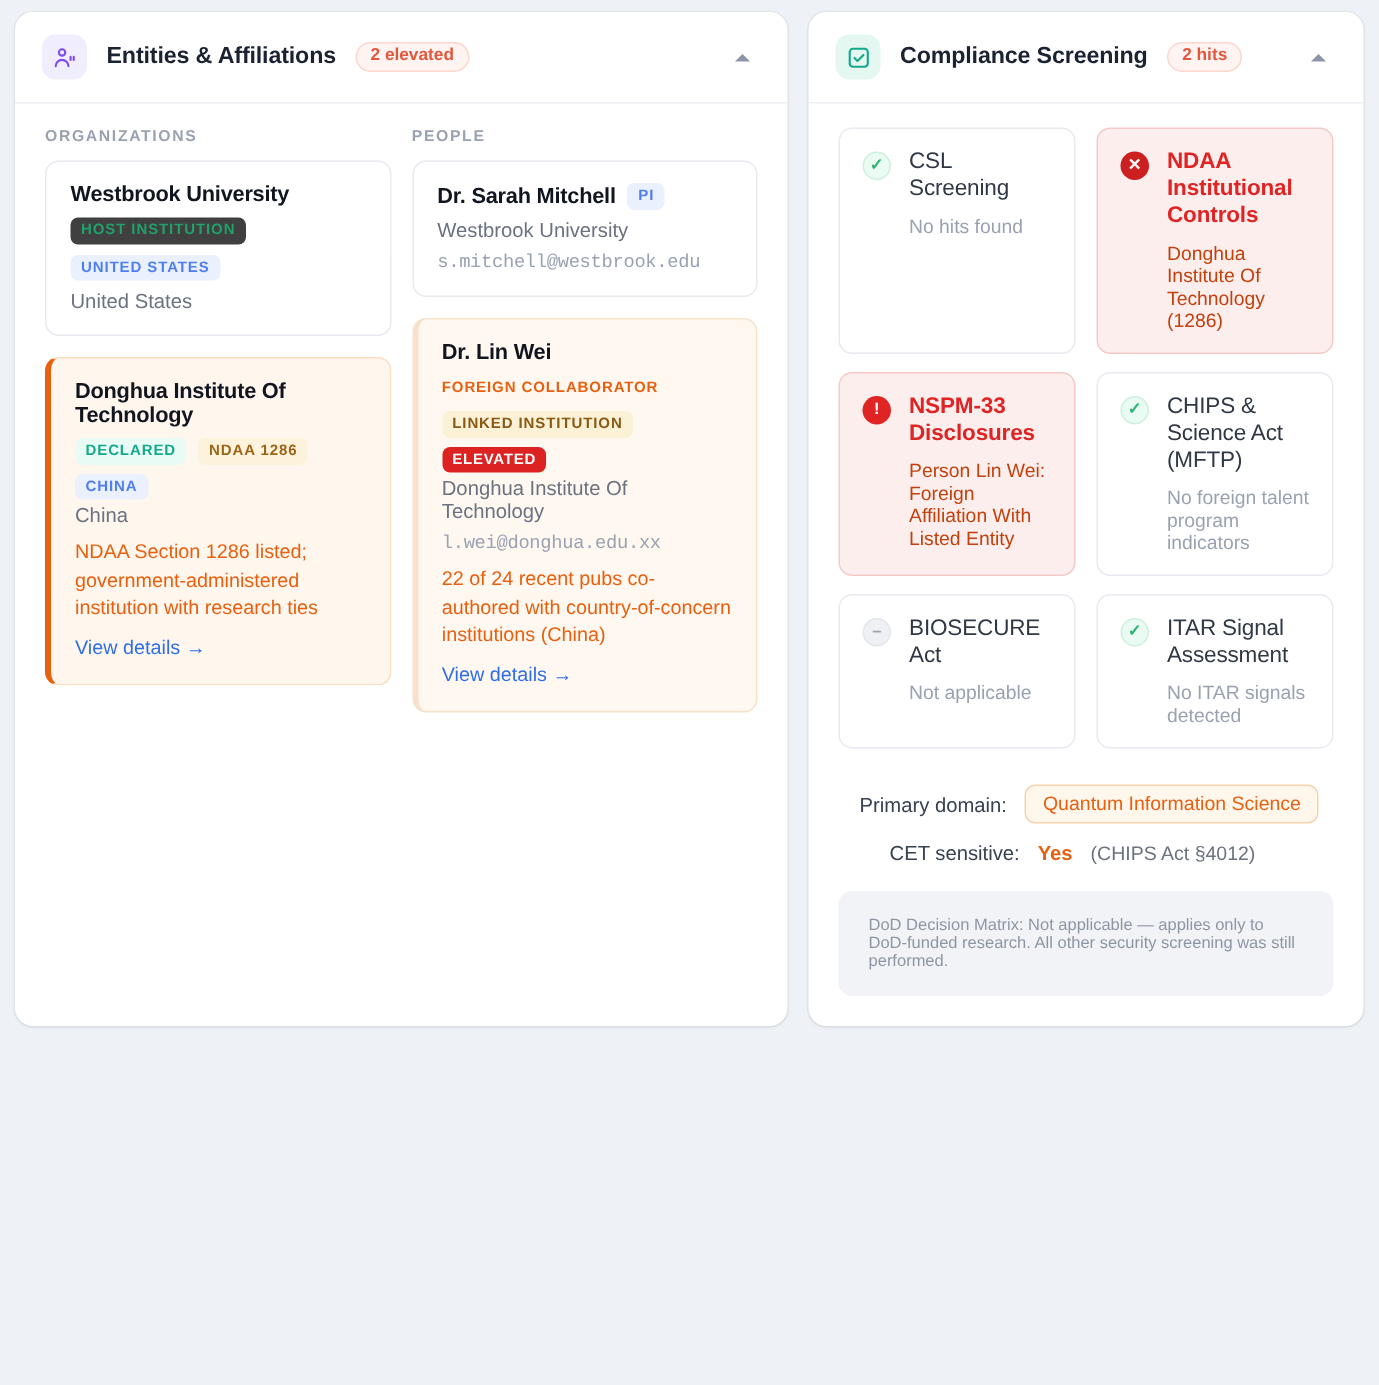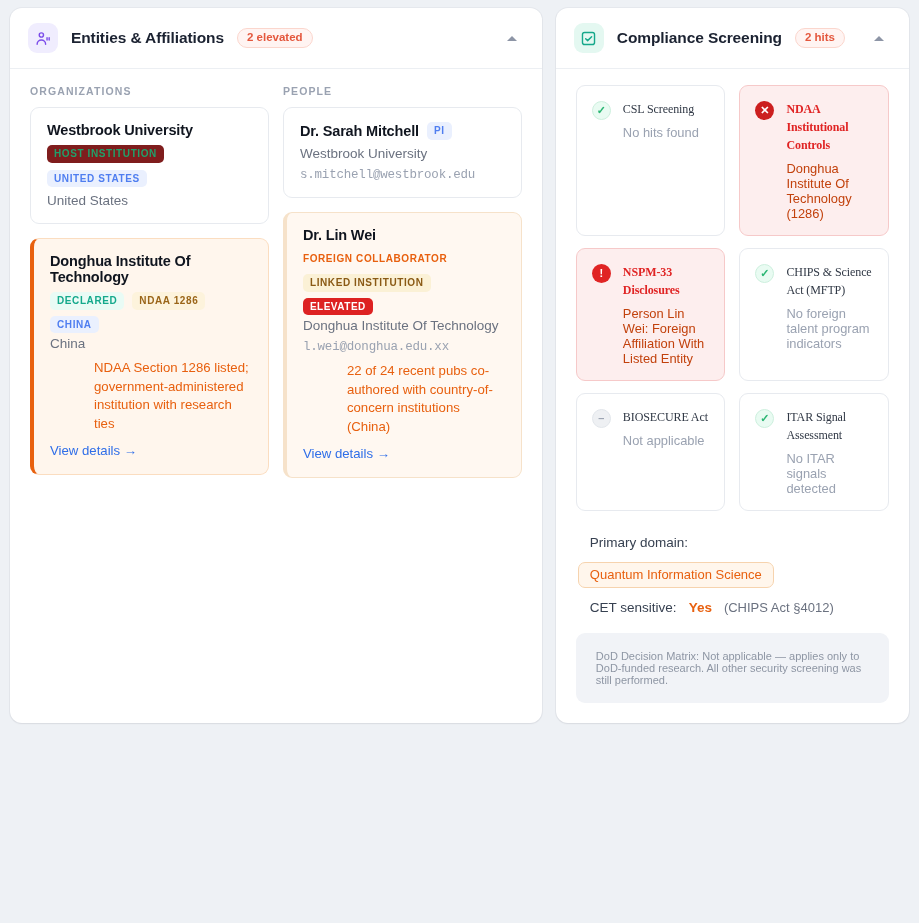--- a/index.html
+++ b/index.html
@@ -138,21 +138,21 @@
     font-size: 10px;
     font-weight: 700;
     letter-spacing: .6px;
     text-transform: uppercase;
     border-radius: 5px;
     padding: 3px 7px 3px 7px;
     line-height: 1.15;
     white-space: nowrap;
     display: inline-block;
   }
-  .badge.green   { color: #21a06a; background: #7f1d1d; }
+  .badge.green   { color: #21a06a; background: #404040; }
   .badge.blue    { color: #4f7ef0; background: #eaf0fe; }
   .badge.teal    { color: #15a98c; background: #e9fbf5; }
   .badge.amber   { color: #9a6518; background: #fdf3dc; }
   .badge.amber2  { color: #8a5a15; background: #fbf1d6; }
   .badge.plain-orange { color: #e8600f; background: transparent; padding-left: 0; padding-right: 0; }
   .badge.red-solid { color: #ffffff; background: #dd2222; letter-spacing: .5px; }
 
   .ecard-sub {
     font-size: 13.5px;
     color: #6b7280;
@@ -163,21 +163,20 @@
     font-size: 12.5px;
     color: #9aa2b1;
     margin-top: 7px;
     letter-spacing: -0.2px;
   }
   .ecard-note {
     font-size: 13.2px;
     color: #e8600f;
     margin-top: 8px;
     line-height: 1.42;
-    margin-left: 44px;
   }
   .ecard-link {
     display: inline-block;
     font-size: 13.2px;
     color: #2f6ee8;
     margin-top: 9px;
     text-decoration: none;
     cursor: pointer;
   }
 
@@ -211,21 +210,21 @@
     border-radius: 50%;
     display: flex; align-items: center; justify-content: center;
     font-size: 11px; font-weight: 700;
     line-height: 1;
   }
   .dot.ok     { background: #e9fbf2; color: #2bb673; border: 1px solid #cdf0de; }
   .dot.na     { background: #eef0f3; color: #9aa2b1; border: 1px solid #e2e6eb; }
   .dot.alert  { background: #e02424; color: #fff; }
   .dot.xmark  { background: #cc1f1f; color: #fff; }
 
-  .stitle { font-size: 12px; color: #303845; font-weight: 400; letter-spacing: -0.1px; font-family: Liberation Serif, serif; }
+  .stitle { font-size: 15px; color: #303845; font-weight: 400; letter-spacing: -0.1px; }
   .stitle.red { color: #e02424; font-weight: 700; }
   .ssub   { font-size: 12.9px; color: #9aa2b1; margin-top: 8px; }
   .ssub.dark { color: #c2410c; }
 
   
   .meta-row {
     display: flex;
     align-items: center;
     gap: 12px;
     margin-top: 24px;

